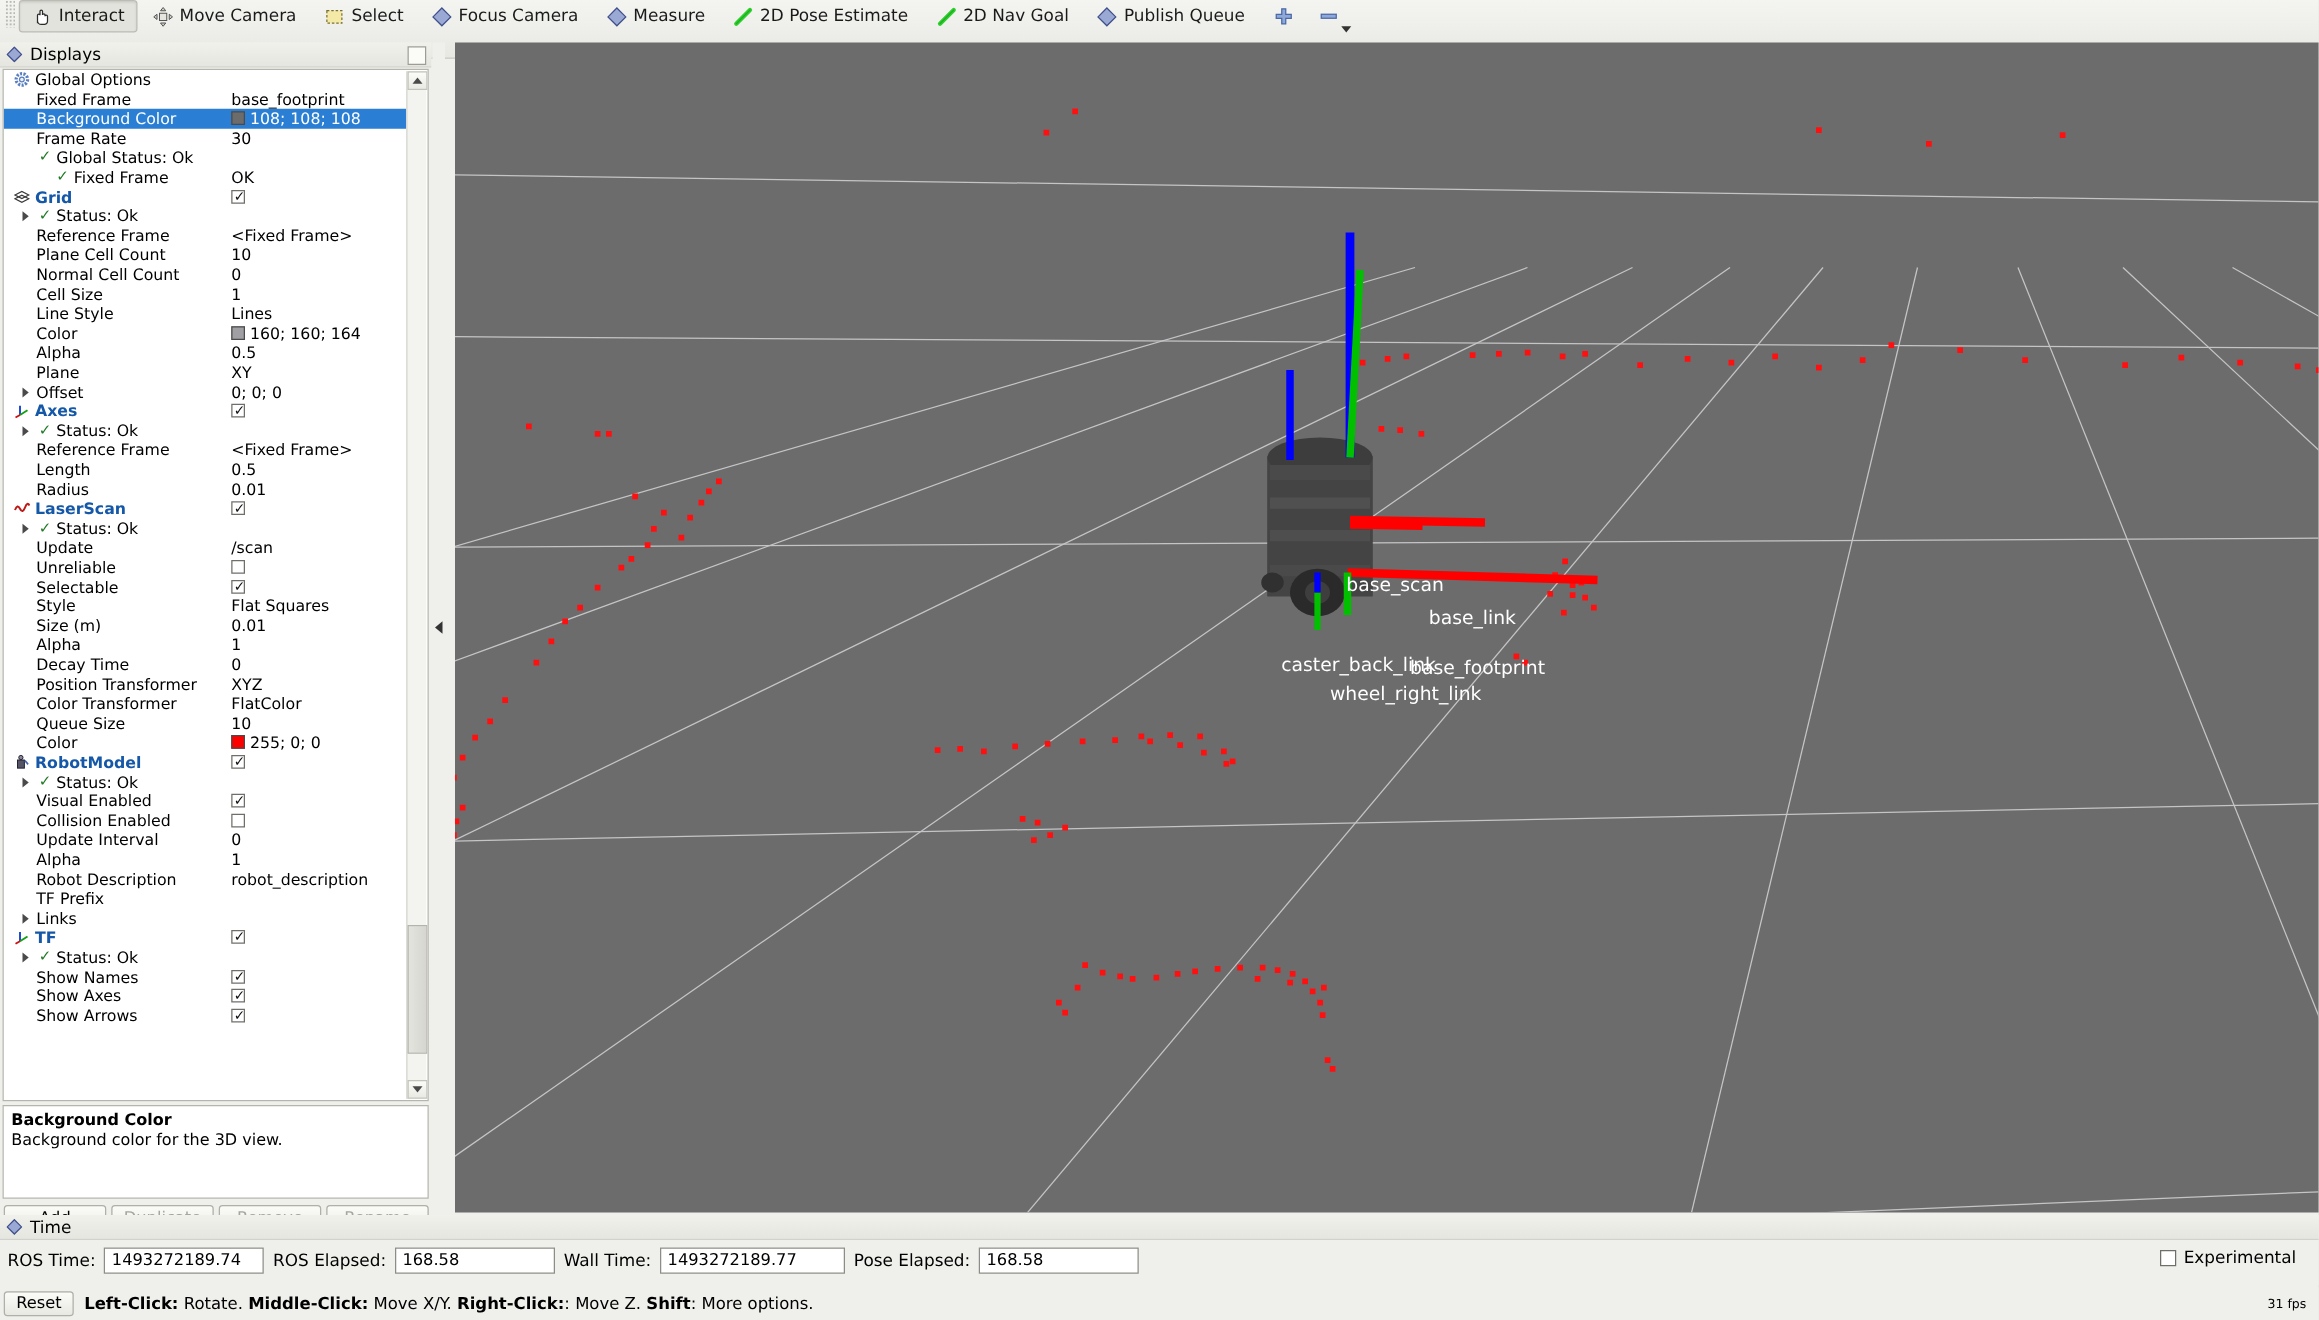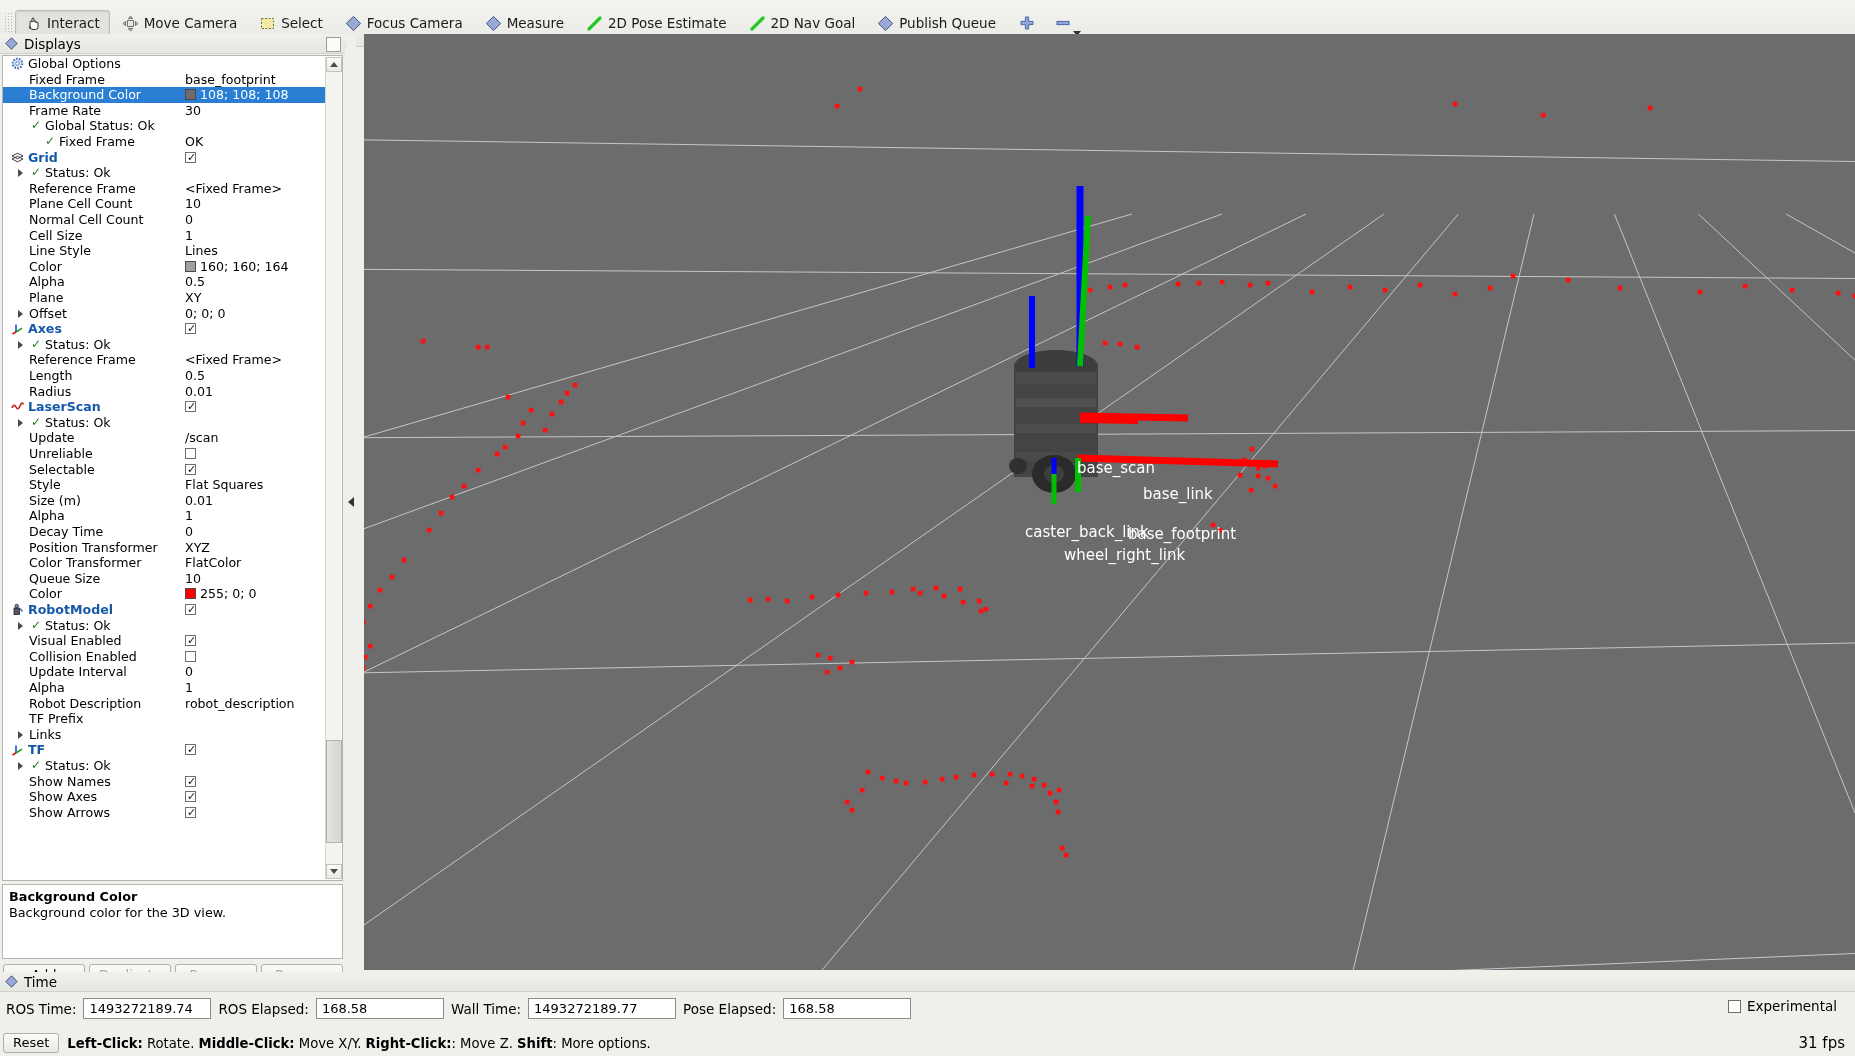--- a/index.html
+++ b/index.html
@@ -12,21 +12,21 @@
     background: #efefeb;
     color: #000;
   }
   #app { position: relative; width: 1855px; height: 1056px; }
 
   
   #toolbar {
     position: absolute; left: 0; top: 0; width: 1855px; height: 47px;
     background: linear-gradient(#f4f4f1, #e8e8e3);
     border-bottom: 1px solid #c8c8c2;
-    display: flex; align-items: center; padding-left: 4px;
+    display: flex; align-items: flex-start; padding-left: 4px;
   }
   .grip { width: 8px; height: 22px; margin-right: 3px;
     background-image: radial-gradient(#b9b9b3 0.8px, transparent 0.9px);
     background-size: 3px 3px; }
   .tbtn {
     display: flex; align-items: center; gap: 5px;
     height: 26px; padding: 0 9px; margin-right: 2px;
     border: 1px solid transparent; border-radius: 3px;
     font-size: 13.5px; color: #1a1a1a; white-space: nowrap; cursor: default;
   }
@@ -122,21 +122,21 @@
   #experimental { position: absolute; right: 18px; top: 26px; display: flex; align-items: center; gap: 6px; font-size: 13.5px; }
   #experimental .cbox { width: 13px; height: 13px; }
 
   
   #statusbar { position: absolute; left: 0; top: 1030px; width: 1855px; height: 26px;
     background: #efefeb; display: flex; align-items: center; padding-left: 3px; gap: 8px; }
   #reset-btn { height: 20px; line-height: 18px; padding: 0 9px; font-size: 13px;
     background: linear-gradient(#fbfbf8,#e9e9e3); border: 1px solid #b0b0a8; border-radius: 3px; }
   #hint { font-size: 13.2px; }
   #hint b { font-weight: bold; }
-  #fps { position: absolute; right: 10px; font-size: 15px; }
+  #fps { position: absolute; right: 10px; font-size: 10px; }
 </style>
 </head>
 <body>
 
 <div id="app">
 
   <div id="toolbar">
     <div class="grip"></div>
     <div id="toolbar-buttons" style="display:flex;align-items:center;">
         <div class="tbtn active">

